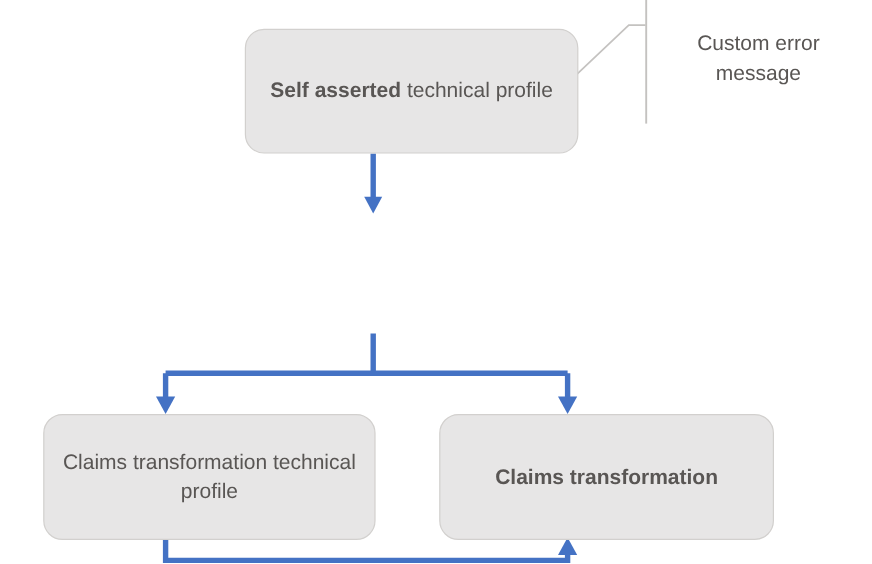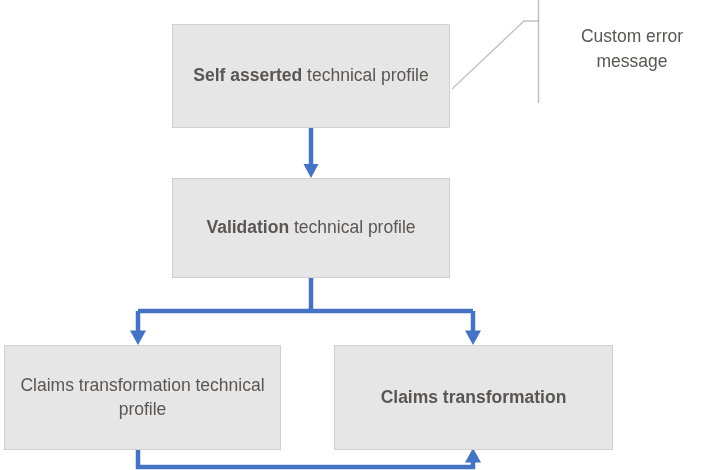--- a/index.html
+++ b/index.html
@@ -20,30 +20,31 @@
     left: 0;
     top: 0;
     width: 727px;
     height: 470px;
   }
   .node {
     position: absolute;
     box-sizing: border-box;
     background: #e7e6e6;
     border: 1px solid #d2d0ce;
-    border-radius: 0;
+    border-radius: 16px;
     display: flex;
     align-items: center;
     justify-content: center;
     text-align: center;
     color: #595654;
     font-size: 17.5px;
     line-height: 1.35;
     padding: 4px 14px;
     z-index: 2;
+    margin-left: 32px;
   }
   .node .txt {
     display: block;
     width: 100%;
   }
   .bold { font-weight: bold; }
   #node-self-asserted { left: 172px; top: 24px;  width: 278px; height: 104px; }
   #node-validation    { left: 172px; top: 178px; width: 278px; height: 100px; }
   #node-claims-left   { left: 4px;   top: 345px; width: 277px; height: 105px; }
   #node-claims-right  { left: 334px; top: 345px; width: 279px; height: 105px; padding-left: 14px; }
@@ -85,23 +86,20 @@
     <g>
       <path d="M138,450 L138,467 L473,467 L473,462" fill="none" stroke="#4472c4" stroke-width="4.5" stroke-linecap="butt"></path>
       <polygon points="473,448 465,462.5 481,462.5" fill="#4472c4"></polygon>
     </g>
   </svg>
 
   <div class="node" id="node-self-asserted">
     <span class="txt"><span class="bold">Self asserted</span><span> technical profile</span></span>
   </div>
 
-  <div class="node" id="node-validation">
-    <span class="txt"><span class="bold">Validation</span><span> technical profile</span></span>
-  </div>
 
   <div class="node" id="node-claims-left">
     <span class="txt"><span class="bold"></span><span>Claims transformation technical profile</span></span>
   </div>
 
   <div class="node" id="node-claims-right">
     <span class="txt"><span class="bold">Claims transformation</span><span></span></span>
   </div>
 
   <div id="annotation-label">

